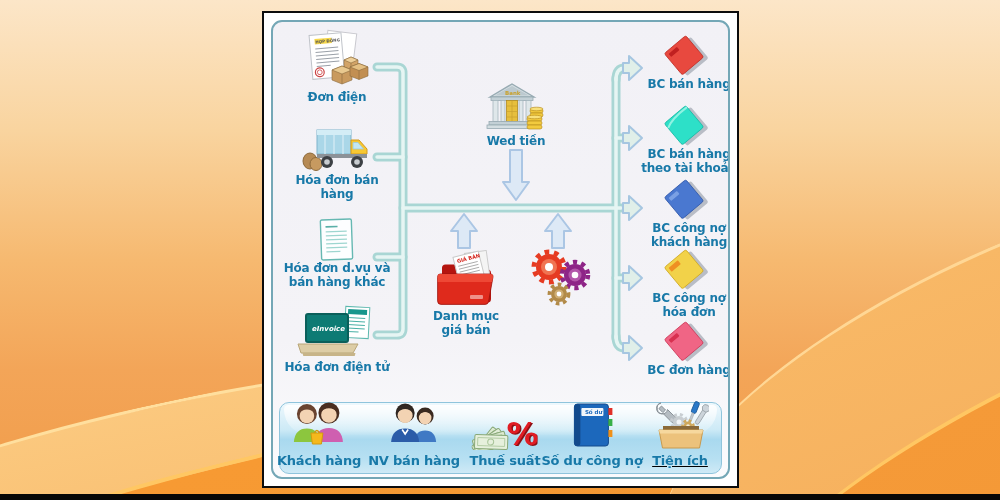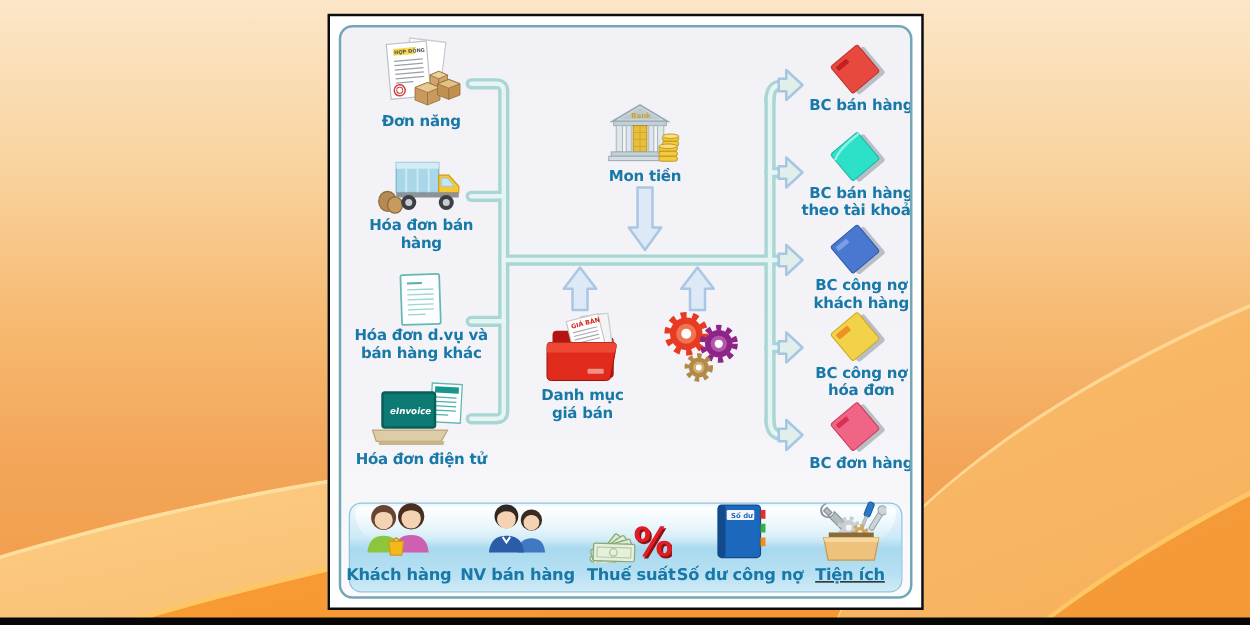--- a/index.html
+++ b/index.html
@@ -99,21 +99,21 @@
               <path d="M49,34 v7" fill="none"></path>
             <path d="M30,41 l10,-4 10,4 v10 l-10,4 -10,-4 z" fill="#c99a5e"></path>
               <path d="M30,41 l10,-4 10,4 -10,4 z" fill="#e9c98f"></path>
               <path d="M40,45 v10" fill="none"></path>
             <path d="M48,38 l9,-3.5 9,3.5 v9 l-9,3.5 -9,-3.5 z" fill="#c28f52"></path>
               <path d="M48,38 l9,-3.5 9,3.5 -9,3.5 z" fill="#e5c083"></path>
               <path d="M57,41.5 v9" fill="none"></path>
           </g>
         </svg>
         <div class="lbl">
-            <span>Đơn năng</span>
+            <span>Đơn điện</span>
           </div>
       </div>
 
       <div class="node" style="left:4px;top:102px;width:120px;">
         <svg class="ic" width="72" height="50" viewBox="0 0 72 50">
           <ellipse cx="9" cy="37" rx="7" ry="8" fill="#b68a54" stroke="#8d6a3c"></ellipse>
           <ellipse cx="15" cy="40" rx="6" ry="6.5" fill="#c79a60" stroke="#8d6a3c"></ellipse>
           <rect x="16" y="6" width="34" height="24" fill="#aad7e8" stroke="#7fb4cc"></rect>
           <rect x="16" y="6" width="34" height="5" fill="#d3edf6"></rect>
           <path d="M24,11 v19 M33,11 v19 M42,11 v19" stroke="#cfe9f3" stroke-width="1.5"></path>
@@ -181,21 +181,21 @@
                 <rect x="45" y="34" width="13" height="4" rx="2"></rect>
               <rect x="42" y="38" width="15" height="4" rx="2"></rect>
                 <rect x="42" y="42" width="15" height="4" rx="2"></rect>
                 <rect x="42" y="46" width="15" height="4" rx="2"></rect>
             </g>
             <ellipse cx="51.5" cy="30" rx="6.5" ry="1.8" fill="#f8e07a"></ellipse>
             <ellipse cx="49.5" cy="38" rx="7.5" ry="1.8" fill="#f8e07a"></ellipse>
           </g>
         </svg>
         <div class="lbl">
-            <span>Mon tiền</span>
+            <span>Wed tiền</span>
           </div>
       </div>
 
       <div class="node" style="left:135px;top:228px;width:116px;">
         <svg class="ic" width="64" height="60" viewBox="0 0 64 60">
           <path d="M8,18 q0,-3.5 3.5,-3.5 h12 l4,5 h26 q3.5,0 3.5,3.5 v26 q0,3.5 -3.5,3.5 h-42 q-3.5,0 -3.5,-3.5 z" fill="#b41510"></path>
           <g transform="rotate(-8 42 14)">
               <rect x="32" y="2" width="22" height="26" fill="#f4f4f4" stroke="#cccccc"></rect>
             </g>
           <g transform="rotate(-14 34 18)">

